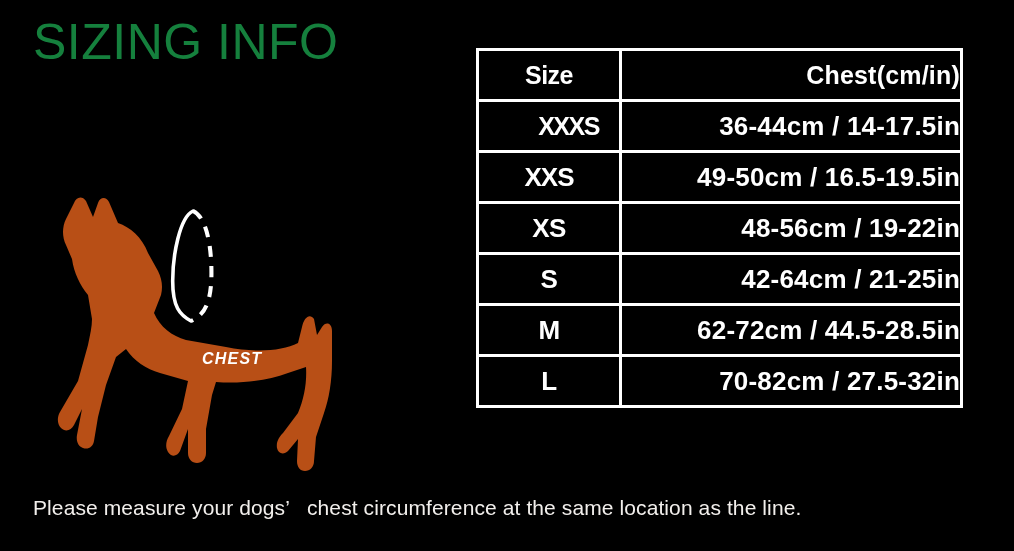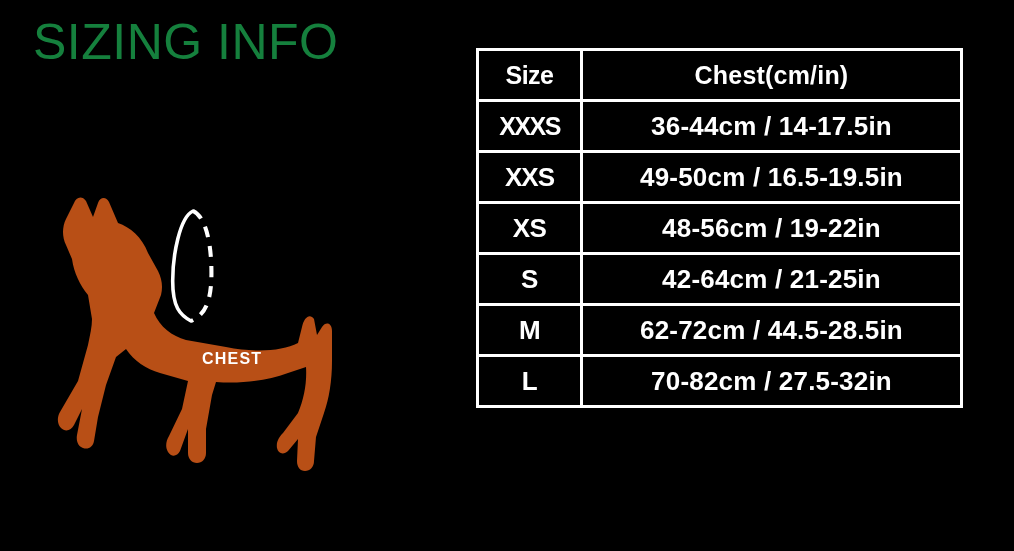--- a/index.html
+++ b/index.html
@@ -34,20 +34,21 @@
     white-space: nowrap;
   }
 
   
   .dog-figure {
     position: absolute;
     left: 30px;
     top: 95px;
     width: 400px;
     height: 390px;
+    font-style: italic;
   }
   .dog-svg {
     position: absolute;
     left: 0;
     top: 0;
     width: 400px;
     height: 390px;
     display: block;
   }
   .chest-label {
@@ -94,24 +95,25 @@
   table.size-table th.col-size,
   table.size-table td.col-size {
     width: 101px;
     font-size: 26px;
     letter-spacing: -0.5px;
   }
   table.size-table th.col-chest,
   table.size-table td.col-chest {
     font-size: 26px;
     letter-spacing: 0.2px;
+    text-align: right;
   }
   table.size-table th.col-size { font-size: 25px; }
   table.size-table th.col-chest { font-size: 25px; }
-  table.size-table td.col-size.size-xxxs { font-size: 25px; letter-spacing: -1.5px; }
+  table.size-table td.col-size.size-xxxs { font-size: 25px; letter-spacing: -1.5px; padding-left: 39px; }
   table.size-table td.col-size.size-xxs  { font-size: 26px; letter-spacing: -1px; }
 
   
   .caption {
     position: absolute;
     left: 33px;
     top: 496px;
     font-size: 21px;
     font-weight: normal;
     color: #f2efec;
@@ -238,14 +240,15 @@
           <td class="col-chest">62-72cm / 44.5-28.5in</td>
         </tr>
         <tr>
           <td class="col-size">L</td>
           <td class="col-chest">70-82cm / 27.5-32in</td>
         </tr>
       </tbody>
     </table>
   </div>
 
+  <div class="caption">Please measure your dogs’   chest circumference at the same location as the line.</div>
 
 </div>
 
 </body></html>

